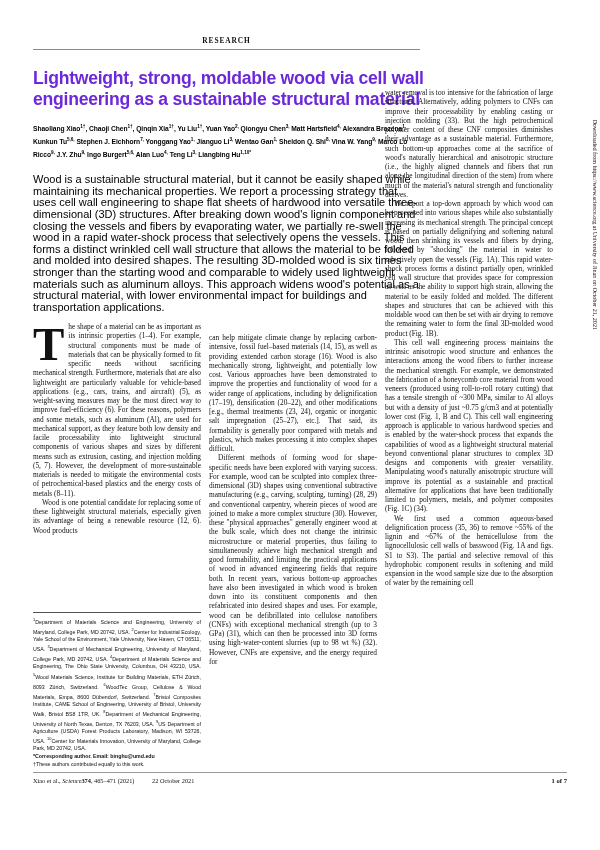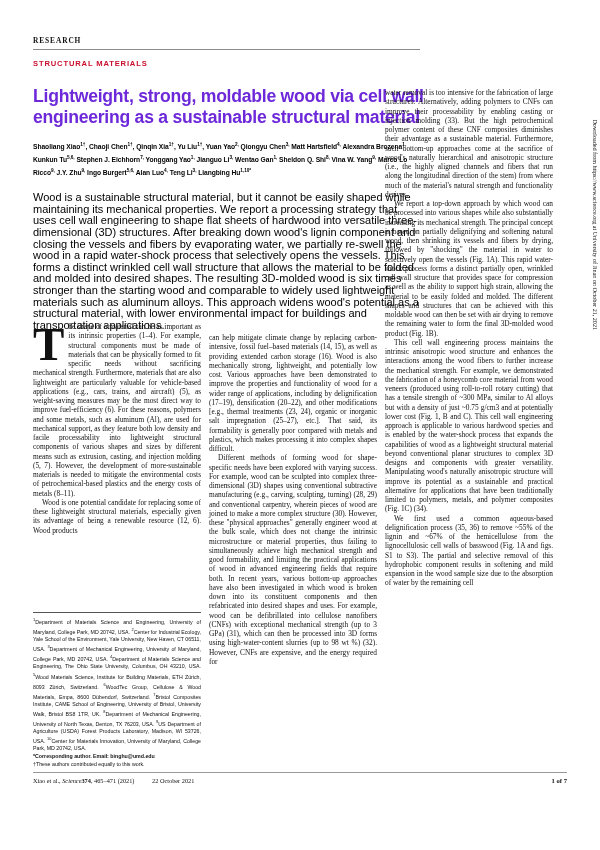--- a/index.html
+++ b/index.html
@@ -30,20 +30,21 @@
     top: 36px;
     width: 387px;
   }
   .research-label {
     font-family: "Liberation Serif", serif;
     font-weight: bold;
     font-size: 7.4px;
     letter-spacing: 0.9px;
     color: #111;
     text-transform: uppercase;
+    text-align: center;
   }
   .header-rule {
     border-top: 1.6px solid #8a8a8a;
     margin-top: 3.5px;
     width: 387px;
   }
 
   .section-label {
     font-family: "Liberation Sans", sans-serif;
     font-weight: bold;
@@ -190,21 +191,20 @@
   .nowrap { white-space: nowrap; }
 </style>
 </head>
 <body>
 
 <div class="page">
 
   <div class="header-zone">
     <div class="research-label">RESEARCH</div>
     <div class="header-rule"></div>
-    <div class="section-label">STRUCTURAL MATERIALS</div>
     <h1 class="title">Lightweight, strong, moldable wood via cell wall engineering as a sustainable structural material</h1>
     <div class="authors" id="author-list">Shaoliang Xiao<sup>1</sup><sup>†</sup>, Chaoji Chen<sup>1</sup><sup>†</sup>, Qinqin Xia<sup>1</sup><sup>†</sup>, Yu Liu<sup>1</sup><sup>†</sup>, Yuan Yao<sup>2,</sup> Qiongyu Chen<sup>3,</sup> Matt Hartsfield<sup>4,</sup> Alexandra Brozena<sup>1,</sup> Kunkun Tu<sup>5,6,</sup> Stephen J. Eichhorn<sup>7,</sup> Yonggang Yao<sup>1,</sup> Jianguo Li<sup>3,</sup> Wentao Gan<sup>1,</sup> Sheldon Q. Shi<sup>8,</sup> Vina W. Yang<sup>9,</sup> Marco Lo Ricco<sup>9,</sup> J.Y. Zhu<sup>9,</sup> Ingo Burgert<sup>5,6,</sup> Alan Luo<sup>4,</sup> Teng Li<sup>3,</sup> Liangbing Hu<sup>1,10</sup><sup>*</sup></div>
     <div class="abstract">Wood is a sustainable structural material, but it cannot be easily shaped while maintaining its mechanical properties. We report a processing strategy that uses cell wall engineering to shape flat sheets of hardwood into versatile three-dimensional (3D) structures. After breaking down wood's lignin component and closing the vessels and fibers by evaporating water, we partially re-swell the wood in a rapid water-shock process that selectively opens the vessels. This forms a distinct wrinkled cell wall structure that allows the material to be folded and molded into desired shapes. The resulting 3D-molded wood is six times stronger than the starting wood and comparable to widely used lightweight materials such as aluminum alloys. This approach widens wood's potential as a structural material, with lower environmental impact for buildings and transportation applications.</div>
   </div>
 
   <div class="col" id="col-left">
     <p class="first">
       <span class="dropcap">T</span><span>he shape of a material can be as important as its intrinsic properties (1–4). For example, structural components must be made of materials that can be physically formed to fit specific needs without sacrificing mechanical strength. Furthermore, materials that are also lightweight are particularly valuable for vehicle-based applications (e.g., cars, trains, and aircraft) (5), as weight-saving measures may be the most direct way to improve fuel-efficiency (6). For these reasons, polymers and some metals, such as aluminum (Al), are used for mechanical support, as they feature both low density and facile processability into lightweight structural components of various shapes and sizes by different means such as extrusion, casting, and injection molding (5, 7). However, the development of more-sustainable materials is needed to mitigate the environmental costs of petrochemical-based plastics and the energy costs of metals (8–11).</span>
     </p>
     <p><span>Wood is one potential candidate for replacing some of these lightweight structural materials, especially given its advantage of being a renewable resource (12, 6). Wood products</span></p>

